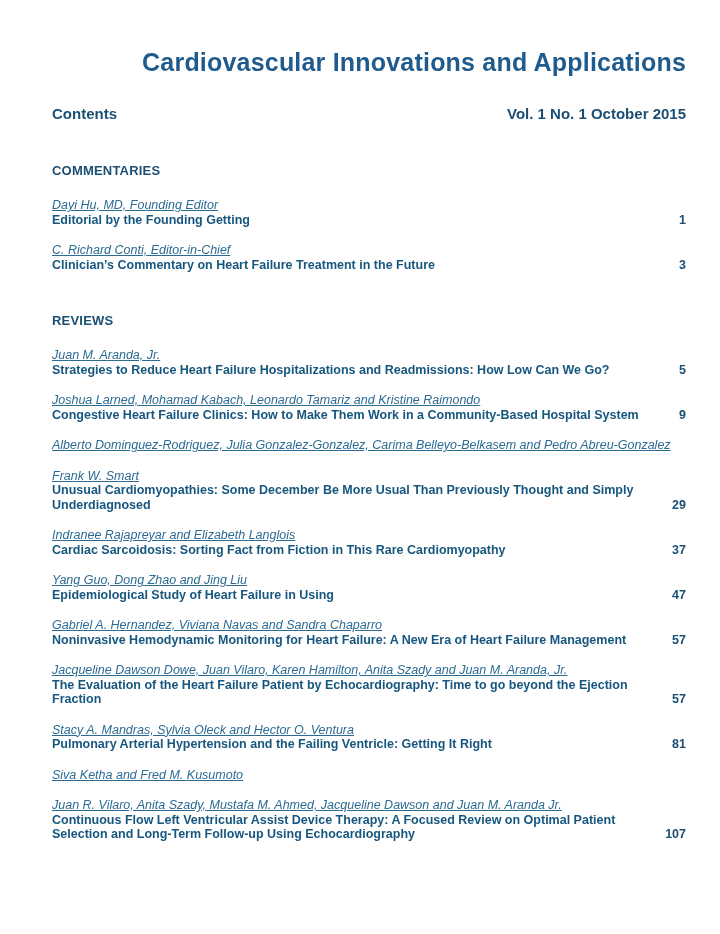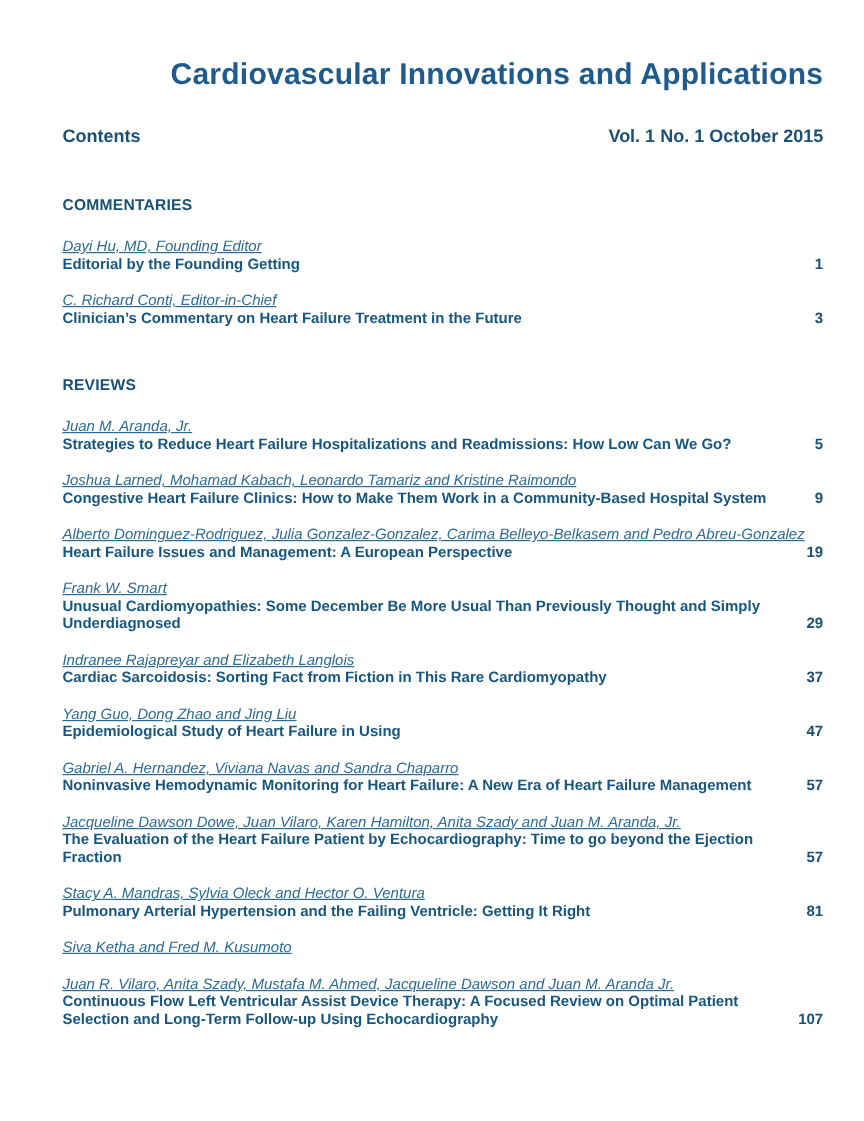--- a/index.html
+++ b/index.html
@@ -121,24 +121,20 @@
   <article class="entry">
     <div class="entry-authors">Joshua Larned, Mohamad Kabach, Leonardo Tamariz and Kristine Raimondo</div>
     <div class="entry-title-row">
       <div class="entry-title">Congestive Heart Failure Clinics: How to Make Them Work in a Community-Based Hospital System</div>
       <div class="entry-page">9</div>
     </div>
   </article>
 
   <article class="entry">
     <div class="entry-authors">Alberto Dominguez-Rodriguez, Julia Gonzalez-Gonzalez, Carima Belleyo-Belkasem and Pedro Abreu-Gonzalez</div>
-    <div class="entry-title-row">
-      <div class="entry-title">Heart Failure Issues and Management: A European Perspective</div>
-      <div class="entry-page">19</div>
-    </div>
   </article>
 
   <article class="entry">
     <div class="entry-authors">Frank W. Smart</div>
     <div class="entry-title-row">
       <div class="entry-title">Unusual Cardiomyopathies: Some December Be More Usual Than Previously Thought and Simply Underdiagnosed</div>
       <div class="entry-page">29</div>
     </div>
   </article>
 

